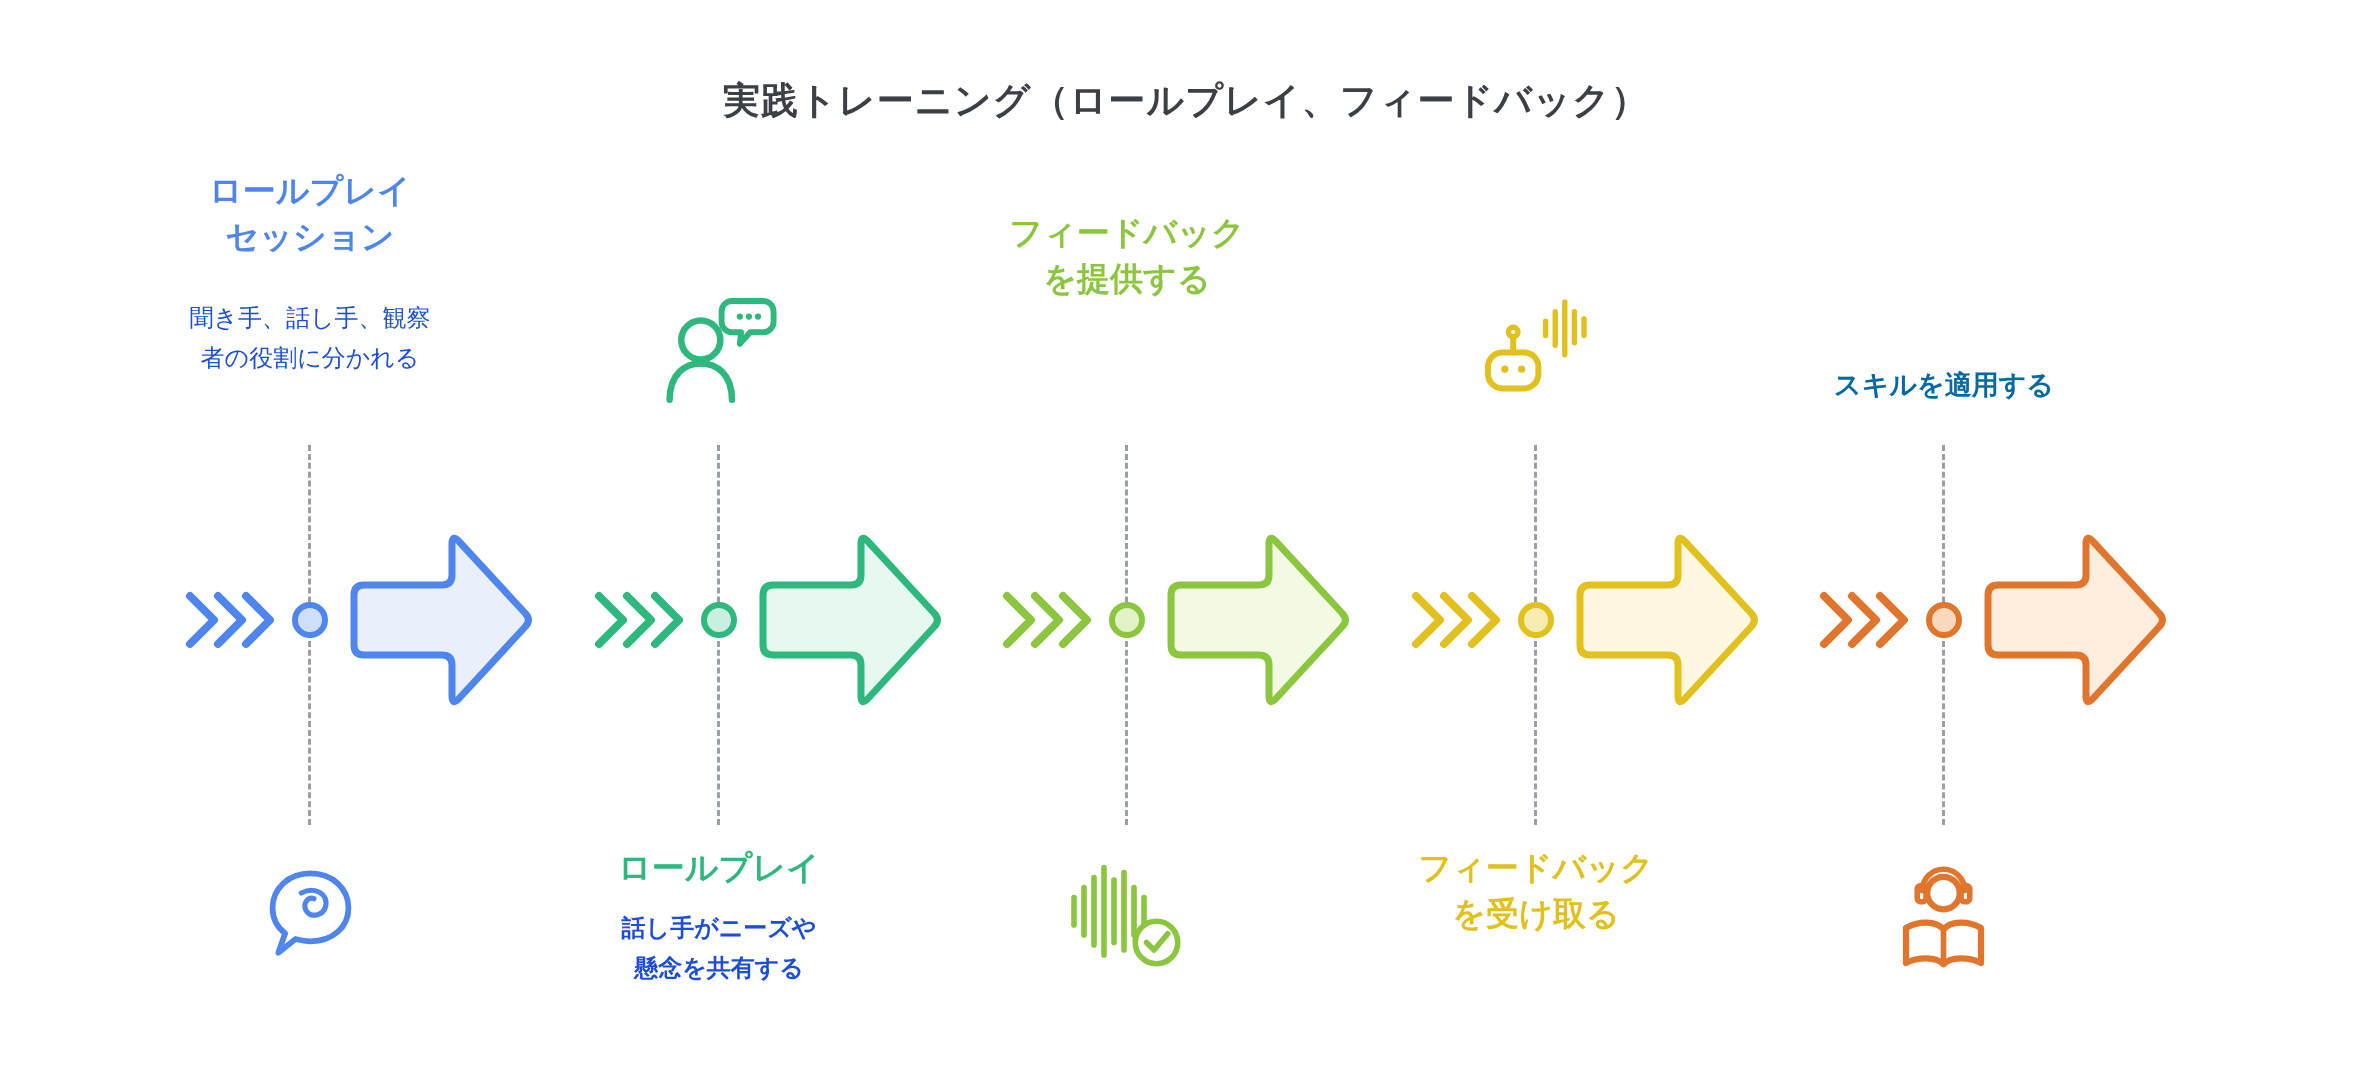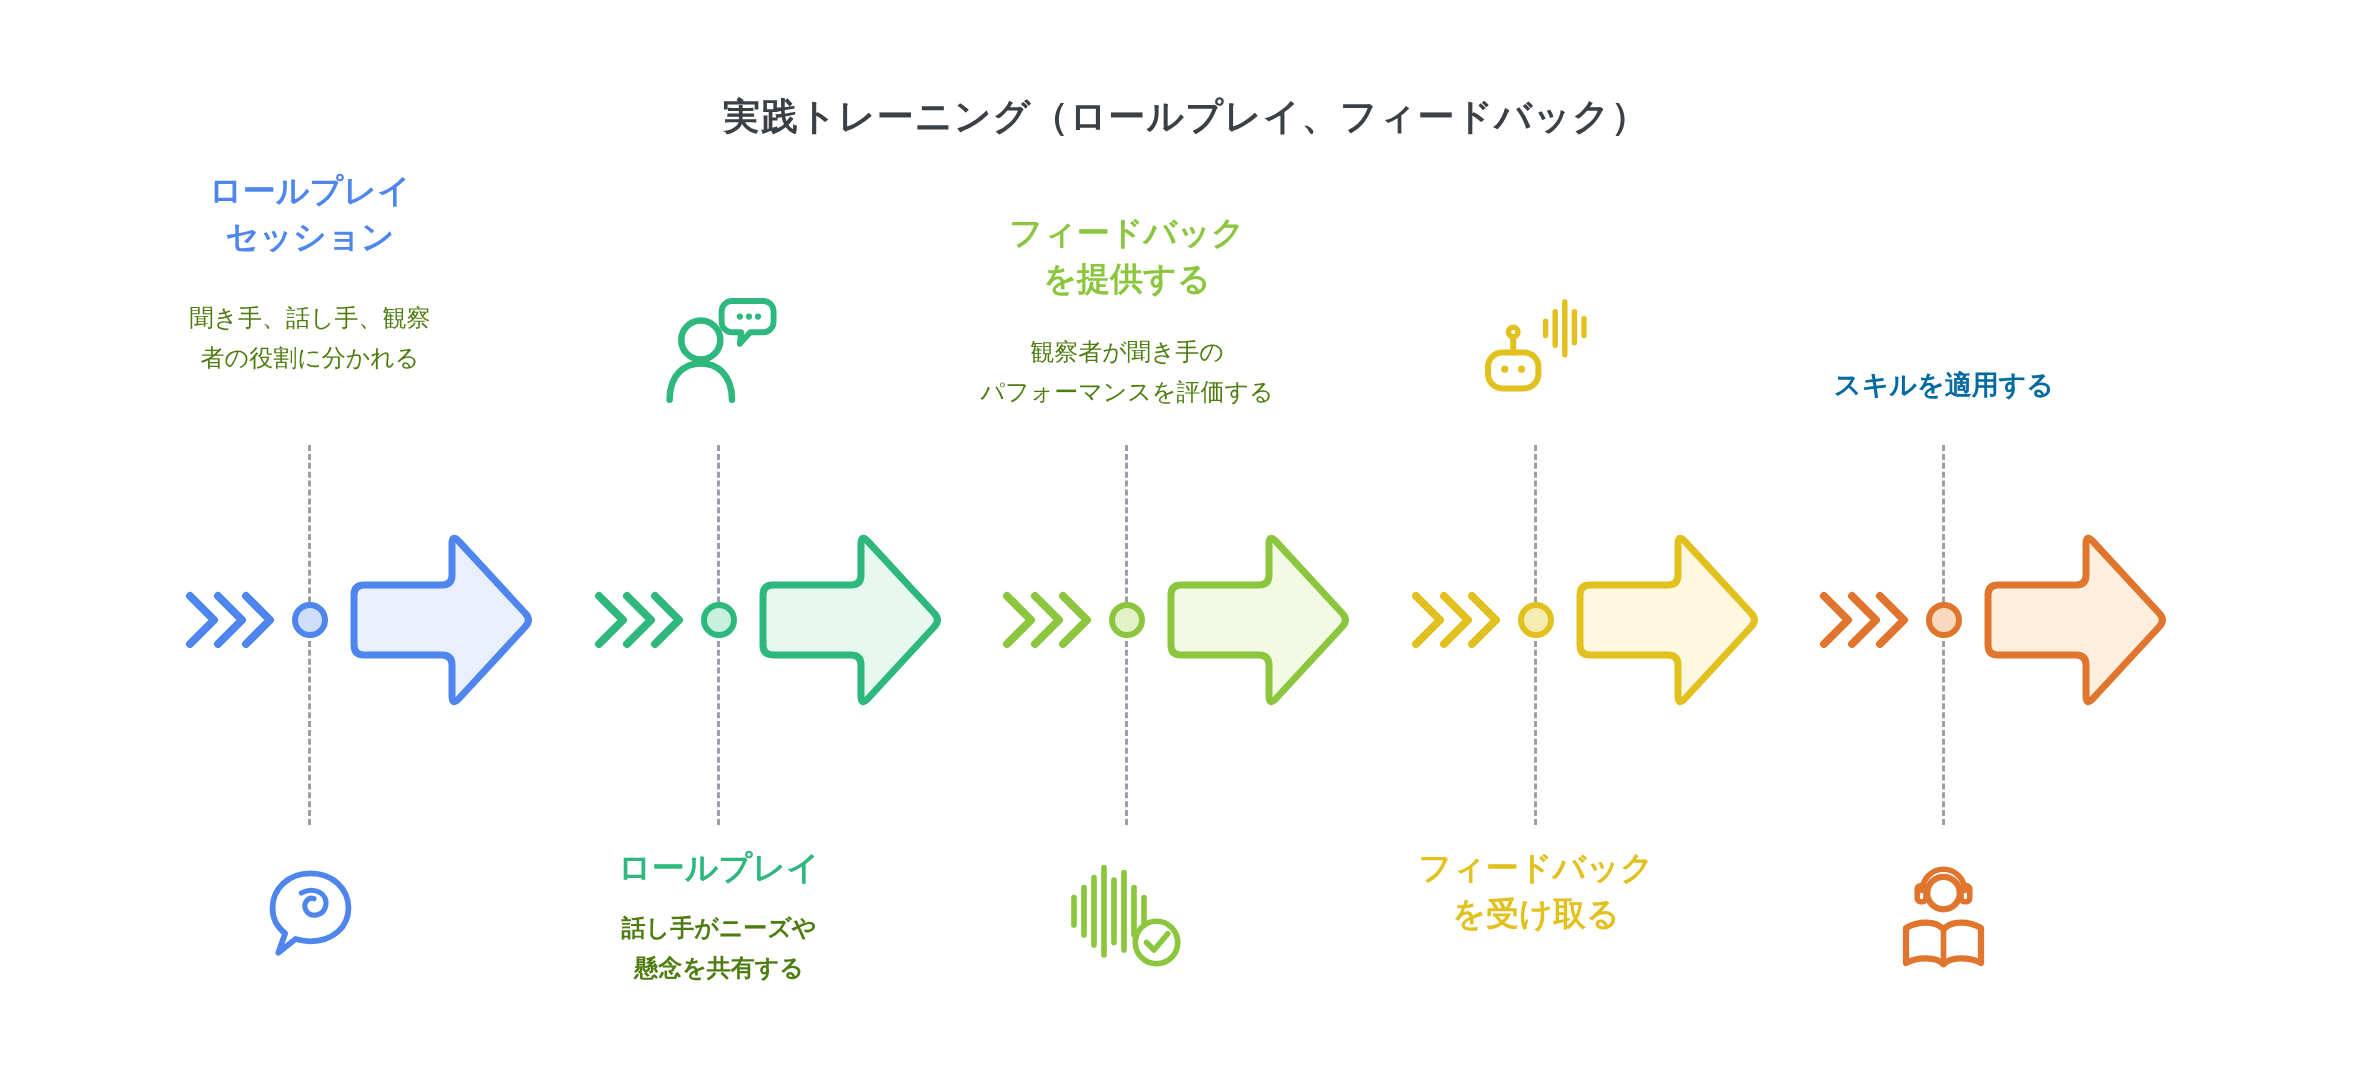--- a/index.html
+++ b/index.html
@@ -1,32 +1,32 @@
 <!DOCTYPE html>
 <html><head>
 <meta charset="utf-8">
 <style>
   html,body{margin:0;padding:0;background:#ffffff;}
   body{font-family:"Liberation Sans","DejaVu Sans",sans-serif;}
   #canvas{position:relative;width:2372px;height:1084px;background:#ffffff;overflow:hidden;}
 
   .title{position:absolute;left:0;top:76px;width:2372px;text-align:center;
-         font-size:37px;font-weight:bold;color:#3b4046;letter-spacing:1px;margin-top:16px;}
+         font-size:37px;font-weight:bold;color:#3b4046;letter-spacing:1px;}
 
   .stage{position:absolute;top:0;width:408px;height:852px;}
   .s1{left:106px; --c:#4e86ee; --fill:#e9f0fc; --node:#cfdff9;}
   .s2{left:515px; --c:#2eb87e; --fill:#e6f8f0; --node:#c9efdf;}
   .s3{left:923px; --c:#8cc63f; --fill:#f3fae4; --node:#e3f2c6;}
   .s4{left:1332px;--c:#e2c11e; --fill:#fdf8df; --node:#f6ecb2;}
   .s5{left:1740px;--c:#e0762e; --fill:#fdeede; --node:#f8d9bd;}
 
   .label{position:absolute;left:0;width:408px;text-align:center;font-weight:bold;
          font-size:33px;line-height:46px;color:var(--c);white-space:pre-line;}
   .desc{position:absolute;left:0;width:408px;text-align:center;font-size:24px;
-        line-height:40px;color:#4d7c0f;white-space:pre-line;}
+        line-height:40px;color:#1d4ed8;white-space:pre-line;}
   .dash{position:absolute;left:202px;top:445px;height:380px;width:0;
         border-left:3px dashed #9aa0a6;}
 
   .s1 .label{top:168px;}
   .s1 .desc{top:298px;}
   .s2 .label{top:845px;}
   .s2 .desc{top:908px;font-weight:bold;}
   .s3 .label{top:210px;}
   .s3 .desc{top:332px;}
   .s4 .label{top:845px;}
@@ -93,22 +93,20 @@
       <path class="big" d="M184,65 L262,65 Q272,65 272,55 L272,24 Q272,14 279,21.5 L345,93 Q352,100 345,107 L279,178.5 Q272,186 272,176 L272,145 Q272,135 262,135 L184,135 Q174,135 174,125 L174,75 Q174,65 184,65 Z"></path>
     </svg>
     <div class="label">ロールプレイ</div>
     <div class="desc">話し手がニーズや
 懸念を共有する</div>
   </div>
 
   <div class="stage s3">
     <div class="label">フィードバック
 を提供する</div>
-    <div class="desc">観察者が聞き手の
-パフォーマンスを評価する</div>
     <div class="dash"></div>
     <svg class="arrow-svg" width="365" height="200" viewBox="0 0 365 200">
       <path class="ch" d="M10,76 L34,100 L10,124"></path>
       <path class="ch" d="M38,76 L62,100 L38,124"></path>
       <path class="ch" d="M66,76 L90,100 L66,124"></path>
       <circle class="node" cx="130" cy="100" r="15"></circle>
       <path class="big" d="M184,65 L262,65 Q272,65 272,55 L272,24 Q272,14 279,21.5 L345,93 Q352,100 345,107 L279,178.5 Q272,186 272,176 L272,145 Q272,135 262,135 L184,135 Q174,135 174,125 L174,75 Q174,65 184,65 Z"></path>
     </svg>
     <svg class="icon" viewBox="0 0 100 100">
       <path class="thin" d="M8,38 L8,60"></path>

